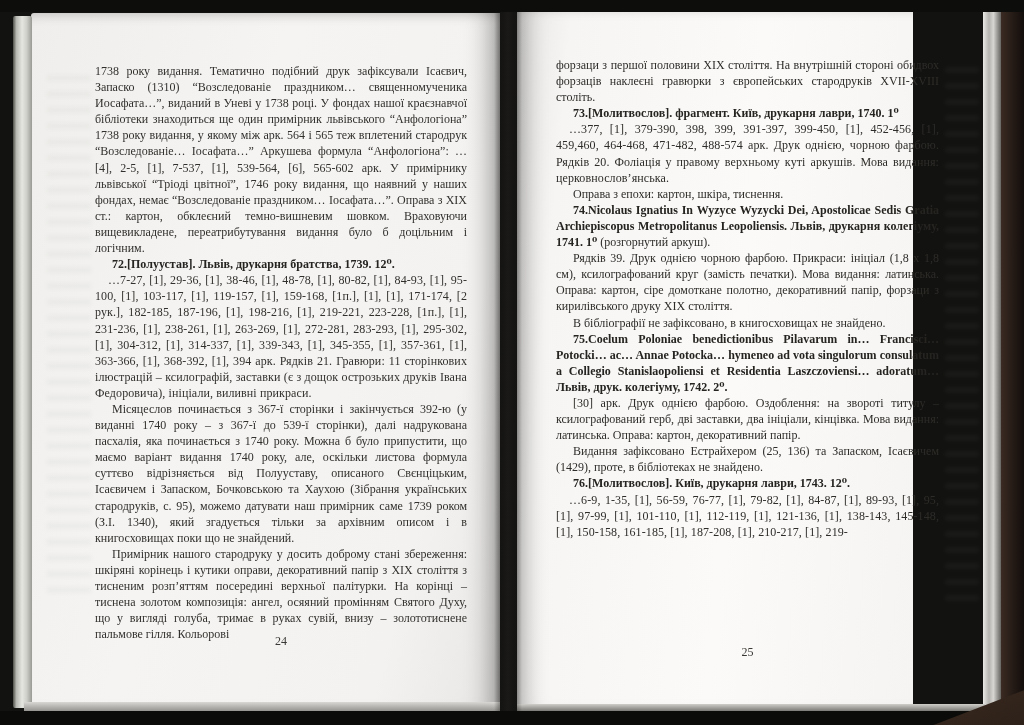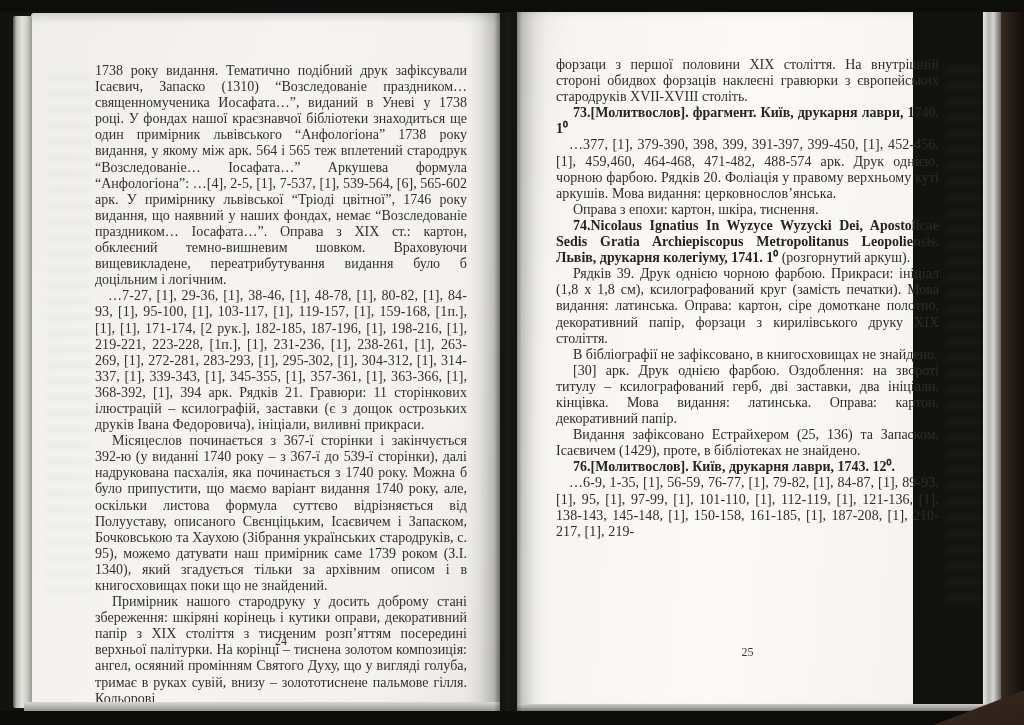--- a/index.html
+++ b/index.html
@@ -25,21 +25,21 @@
       background:linear-gradient(to right,rgba(20,20,18,0) 0%,rgba(24,23,21,.55) 32%,#1a1917 50%,rgba(24,23,21,.5) 68%,rgba(20,20,18,0) 100%);}
   
   .page{position:absolute;z-index:1;}
   .page-left{left:31px;top:13px;width:469px;height:699px;border-radius:3px 0 0 3px;
       background:linear-gradient(105deg,#efeeec 0%,#f5f4f2 40%,#f3f2f0 80%,#e7e6e4 100%);
       box-shadow:inset -24px 0 28px -18px rgba(0,0,0,.45), inset 0 10px 14px -12px rgba(0,0,0,.25);}
   .page-right{left:517px;top:9px;width:396px;height:702px;
       background:linear-gradient(95deg,#e6e5e3 0%,#f6f5f3 12%,#fbfaf8 55%,#f5f4f2 100%);
       box-shadow:inset 20px 0 26px -16px rgba(0,0,0,.4), inset 0 8px 12px -10px rgba(0,0,0,.2);}
   
-  .text-col{position:absolute;font-size:14px;line-height:16.1px;color:#32302d;text-align:justify;font-family:Liberation Serif, serif;}
+  .text-col{position:absolute;font-size:12px;line-height:16.1px;color:#32302d;text-align:justify;}
   .text-col-left{left:64px;top:50px;width:372px;}
   .text-col-right{left:39px;top:48px;width:383px;color:#2e2c29;}
   .para{margin:0;text-indent:17px;}
   .para.continuation{text-indent:0;}
   .para.collation{text-indent:13px;letter-spacing:.1px;}
   .b{font-weight:bold;color:#262421;}
   .page-num{position:absolute;font-size:12px;color:#3a3835;text-align:center;}
   .page-num-left{left:64px;top:621px;width:372px;}
   .page-num-right{left:39px;top:636px;width:383px;}
   
@@ -53,37 +53,39 @@
 
 <div class="scene">
   <div class="edge-stack-left"></div>
   <div class="edge-stack-right"></div>
   <div class="cover-right"></div>
 
   <div class="page page-left">
     <div class="ghost ghost-l"></div>
     <div class="text-col text-col-left" id="left-col">
         <p class="para continuation"><span>1738 року видання. Тематично подібний друк зафіксували Ісаєвич, Запаско (1310) “Возследованіе праздником… священномученика Иосафата…”, виданий в Уневі у 1738 році. У фондах нашої краєзнавчої бібліотеки знаходиться ще один примірник львівського “Анфологіона” 1738 року видання, у якому між арк. 564 і 565 теж вплетений стародрук “Возследованіе… Іосафата…” Аркушева формула “Анфологіона”: …[4], 2-5, [1], 7-537, [1], 539-564, [6], 565-602 арк. У примірнику львівської “Тріоді цвітної”, 1746 року видання, що наявний у наших фондах, немає “Возследованіе праздником… Іосафата…”. Оправа з XIX ст.: картон, обклеєний темно-вишневим шовком. Враховуючи вищевикладене, переатрибутування видання було б доцільним і логічним.</span></p>
+        <p class="para entry"><span class="b">72.[Полуустав]. Львів, друкарня братства, 1739. 12⁰.</span></p>
         <p class="para collation"><span>…7-27, [1], 29-36, [1], 38-46, [1], 48-78, [1], 80-82, [1], 84-93, [1], 95-100, [1], 103-117, [1], 119-157, [1], 159-168, [1п.], [1], [1], 171-174, [2 рук.], 182-185, 187-196, [1], 198-216, [1], 219-221, 223-228, [1п.], [1], 231-236, [1], 238-261, [1], 263-269, [1], 272-281, 283-293, [1], 295-302, [1], 304-312, [1], 314-337, [1], 339-343, [1], 345-355, [1], 357-361, [1], 363-366, [1], 368-392, [1], 394 арк. Рядків 21. Гравюри: 11 сторінкових ілюстрацій – ксилографій, заставки (є з дощок острозьких друків Івана Федоровича), ініціали, виливні прикраси.</span></p>
         <p class="para body"><span>Місяцеслов починається з 367-ї сторінки і закінчується 392-ю (у виданні 1740 року – з 367-ї до 539-ї сторінки), далі надрукована пасхалія, яка починається з 1740 року. Можна б було припустити, що маємо варіант видання 1740 року, але, оскільки листова формула суттєво відрізняється від Полууставу, описаного Свєнціцьким, Ісаєвичем і Запаском, Бочковською та Хаухою (Зібрання українських стародруків, с. 95), можемо датувати наш примірник саме 1739 роком (З.І. 1340), який згадується тільки за архівним описом і в книгосховищах поки що не знайдений.</span></p>
         <p class="para body"><span>Примірник нашого стародруку у досить доброму стані збереження: шкіряні корінець і кутики оправи, декоративний папір з XIX століття з тисненим розп’яттям посередині верхньої палітурки. На корінці – тиснена золотом композиція: ангел, осяяний промінням Святого Духу, що у вигляді голуба, тримає в руках сувій, внизу – золототиснене пальмове гілля. Кольорові</span></p>
       </div>
     <div class="page-num page-num-left">24</div>
   </div>
 
   <div class="page page-right">
     <div class="ghost ghost-r"></div>
     <div class="text-col text-col-right" id="right-col">
         <p class="para continuation"><span>форзаци з першої половини XIX століття. На внутрішній стороні обидвох форзаців наклеєні гравюрки з європейських стародруків XVII-XVIII століть.</span></p>
         <p class="para entry"><span class="b">73.[Молитвослов]. фрагмент. Київ, друкарня лаври, 1740. 1⁰</span></p>
         <p class="para collation"><span>…377, [1], 379-390, 398, 399, 391-397, 399-450, [1], 452-456, [1], 459,460, 464-468, 471-482, 488-574 арк. Друк однією, чорною фарбою. Рядків 20. Фоліація у правому верхньому куті аркушів. Мова видання: церковнослов’янська.</span></p>
         <p class="para body"><span>Оправа з епохи: картон, шкіра, тиснення.</span></p>
         <p class="para entry"><span class="b">74.Nicolaus Ignatius In Wyzyce Wyzycki Dei, Apostolicae Sedis Gratia Archiepiscopus Metropolitanus Leopoliensis. Львів, друкарня колегіуму, 1741. 1⁰</span><span> (розгорнутий аркуш).</span></p>
         <p class="para body"><span>Рядків 39. Друк однією чорною фарбою. Прикраси: ініціал (1,8 х 1,8 см), ксилографований круг (замість печатки). Мова видання: латинська. Оправа: картон, сіре домоткане полотно, декоративний папір, форзаци з кирилівського друку XIX століття.</span></p>
         <p class="para body"><span>В бібліографії не зафіксовано, в книгосховищах не знайдено.</span></p>
+        <p class="para entry"><span class="b">75.Coelum Poloniae benedictionibus Pilavarum in… Francisci… Potocki… ac… Annae Potocka… hymeneo ad vota singulorum consulatum a Collegio Stanislaopoliensi et Residentia Laszczoviensi… adoratum… Львів, друк. колегіуму, 1742. 2⁰.</span></p>
         <p class="para body"><span>[30] арк. Друк однією фарбою. Оздоблення: на звороті титулу – ксилографований герб, дві заставки, два ініціали, кінцівка. Мова видання: латинська. Оправа: картон, декоративний папір.</span></p>
         <p class="para body"><span>Видання зафіксовано Естрайхером (25, 136) та Запаском, Ісаєвичем (1429), проте, в бібліотеках не знайдено.</span></p>
         <p class="para entry"><span class="b">76.[Молитвослов]. Київ, друкарня лаври, 1743. 12⁰.</span></p>
         <p class="para collation"><span>…6-9, 1-35, [1], 56-59, 76-77, [1], 79-82, [1], 84-87, [1], 89-93, [1], 95, [1], 97-99, [1], 101-110, [1], 112-119, [1], 121-136, [1], 138-143, 145-148, [1], 150-158, 161-185, [1], 187-208, [1], 210-217, [1], 219-</span></p>
       </div>
     <div class="page-num page-num-right">25</div>
   </div>
 
   <div class="gutter"></div>
   <div class="under-edge-left"></div>

